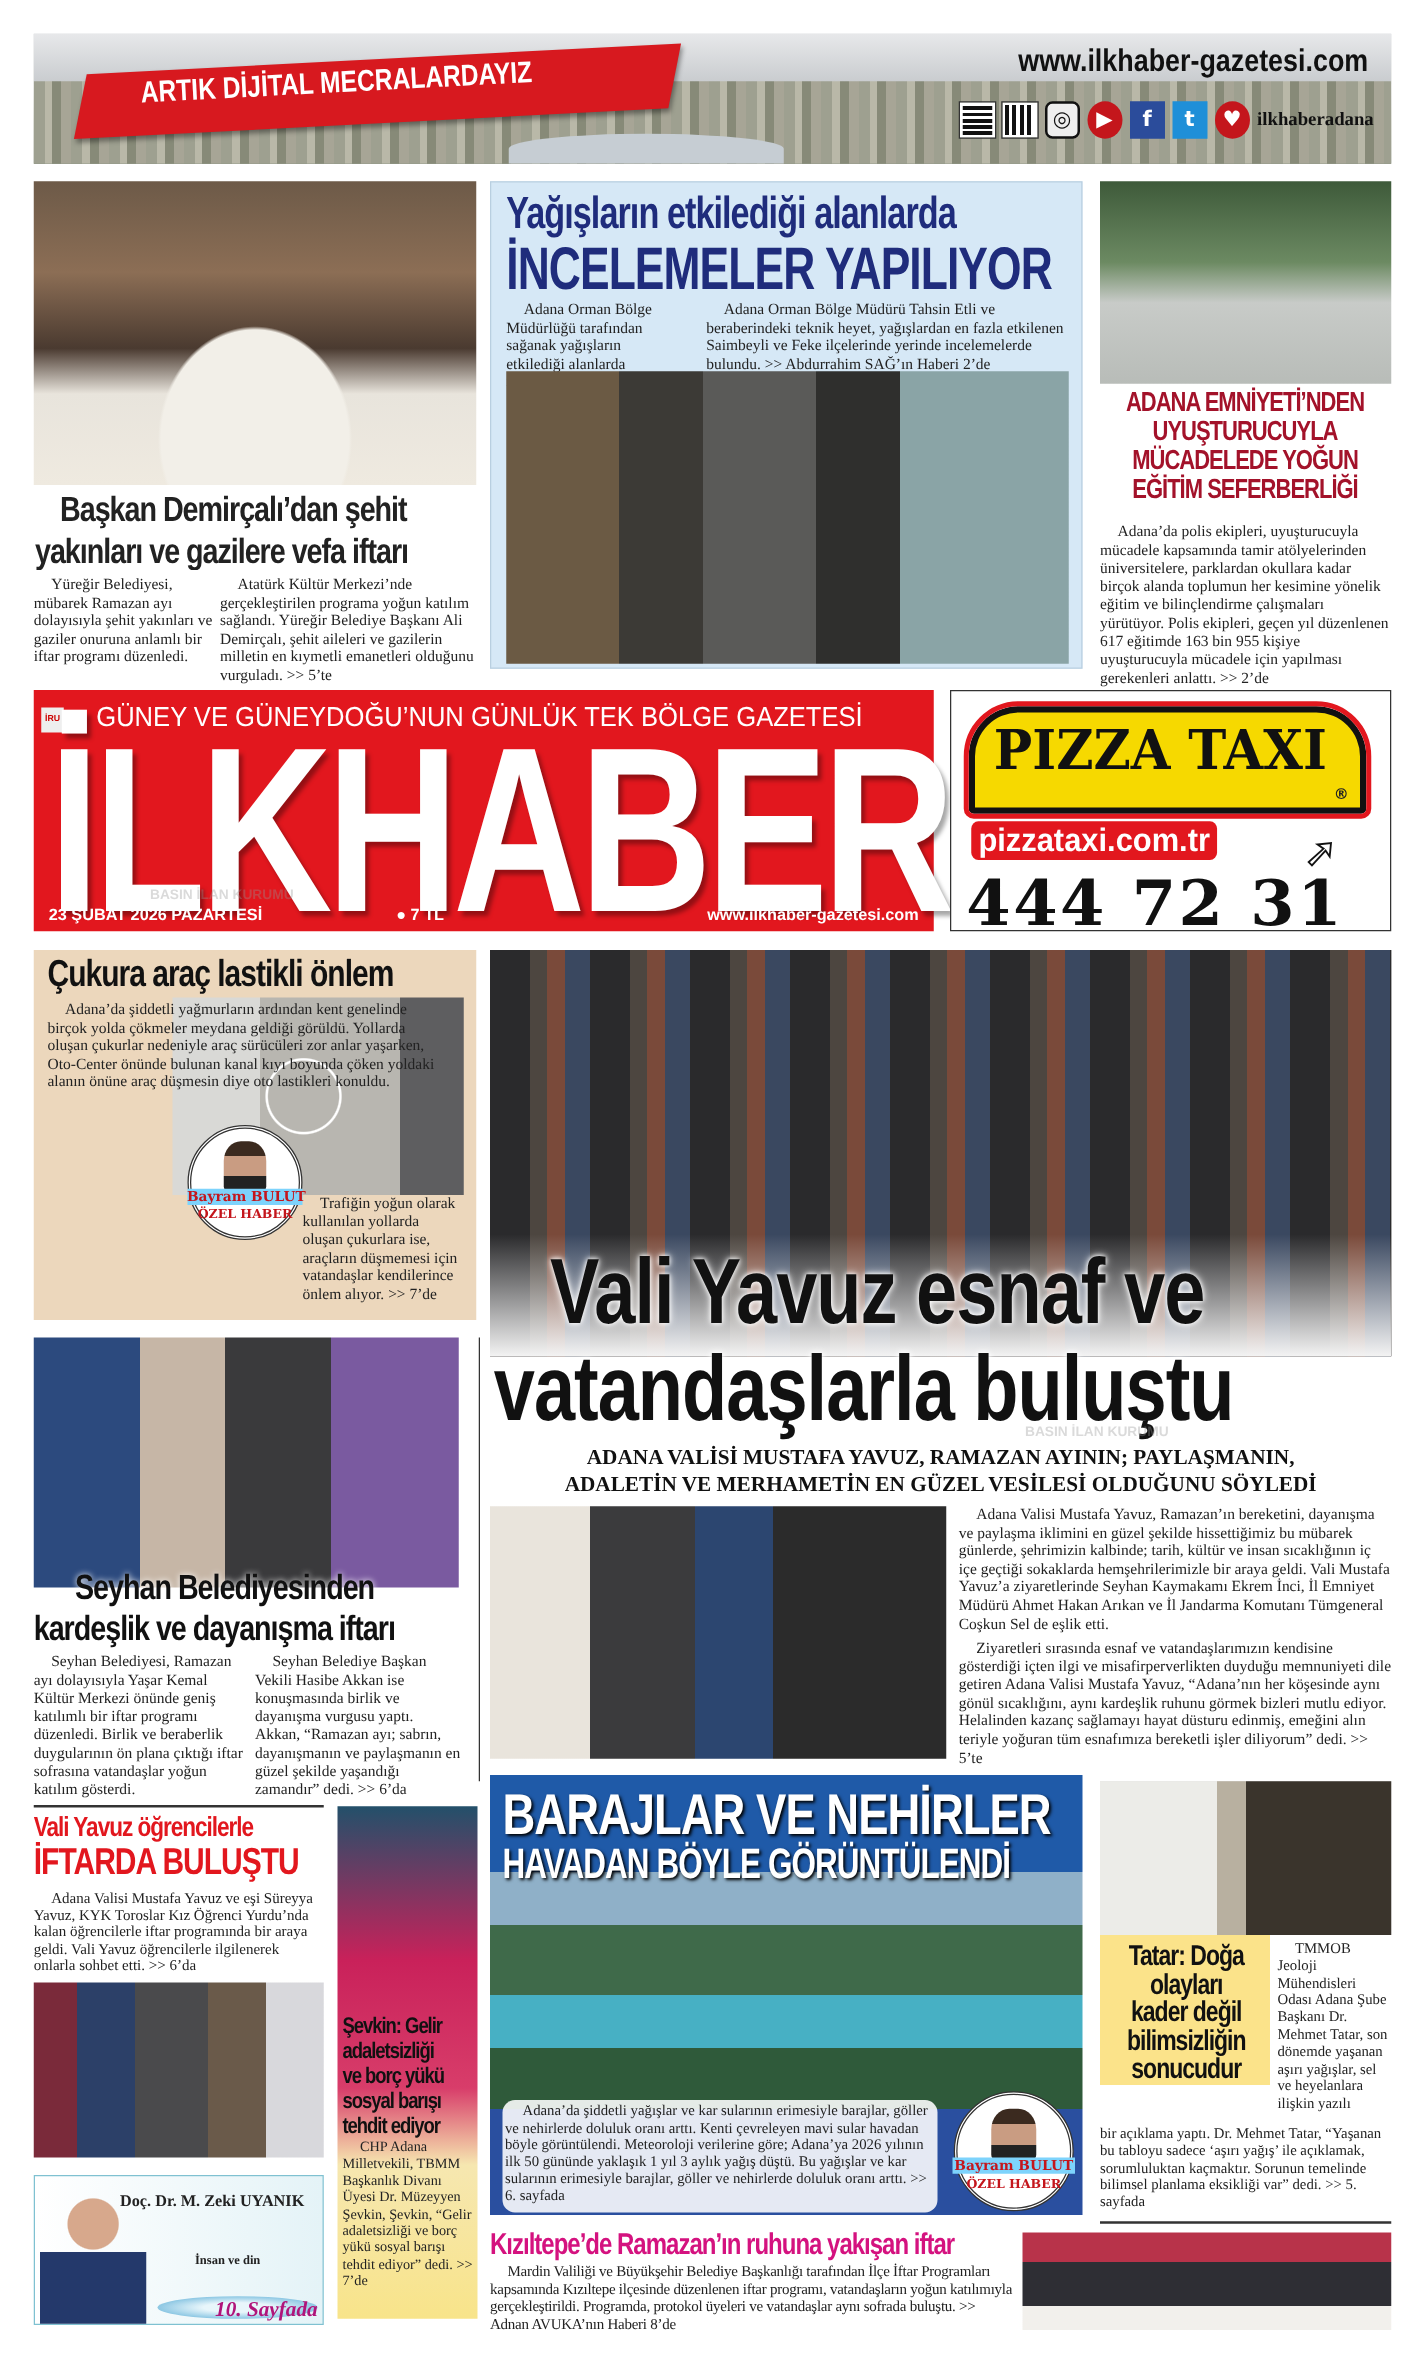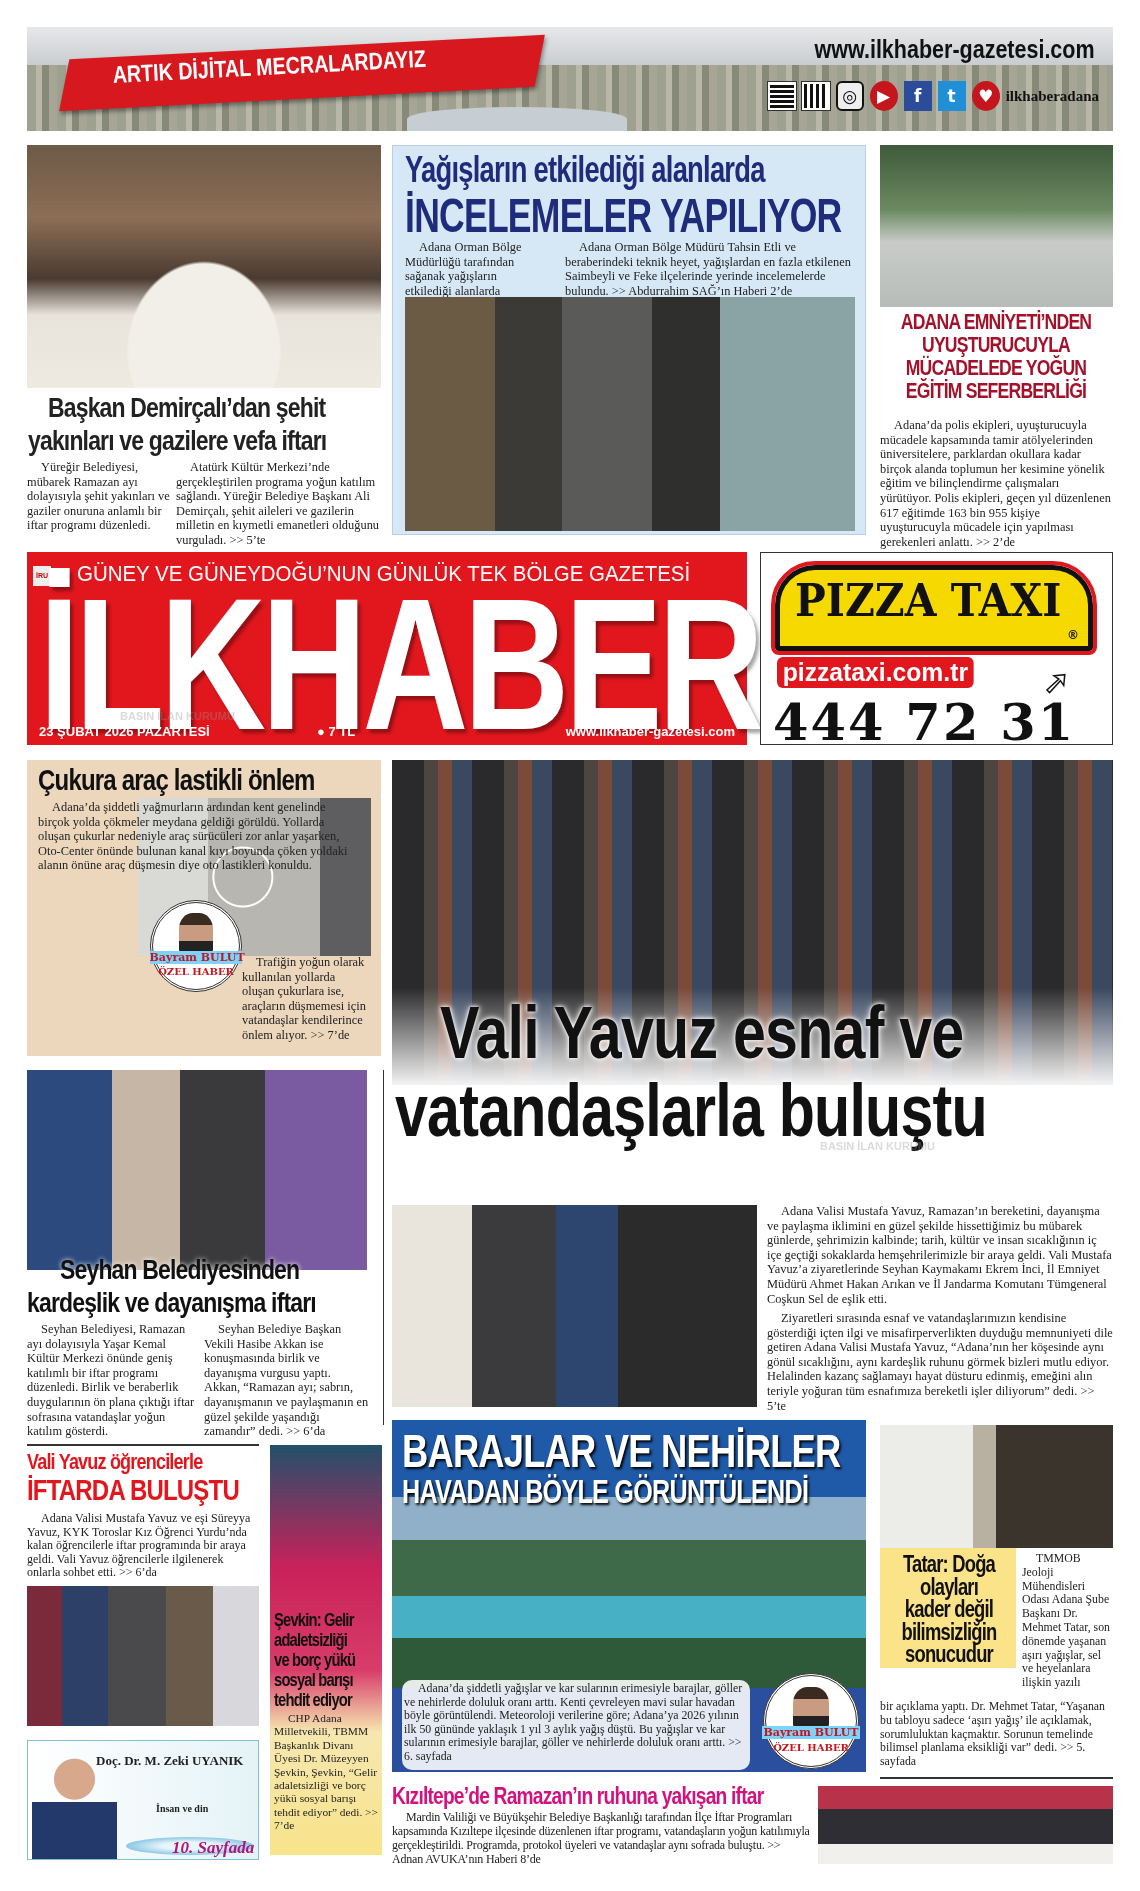--- a/index.html
+++ b/index.html
@@ -124,20 +124,22 @@
 <div class="stamp" style="left:150px;top:900px;width:92px;height:92px">
   <div class="head"></div>
   <div class="n1">Bayram BULUT</div>
   <div class="n2">ÖZEL HABER</div>
 </div>
 
 <div class="photo" style="left:392px;top:760px;width:721px;height:325px;background:linear-gradient(180deg,rgba(255,255,255,0) 70%,#f3f3f3 100%),repeating-linear-gradient(90deg,#2a2a2c 0 32px,#4d4640 32px 46px,#7a4a3a 46px 60px,#3a4860 60px 80px),linear-gradient(#6a6a66,#4a4540)"></div>
 <div class="abs cond" style="left:440px;top:990px;font-size:74px;color:#111;transform:scaleX(.8);text-shadow:0 0 8px #fff,0 0 4px #fff">Vali Yavuz esnaf ve</div>
 <div class="abs cond" style="left:395px;top:1068px;font-size:74px;color:#111;transform:scaleX(.8);text-shadow:0 0 8px #fff,0 0 4px #fff">vatandaşlarla buluştu</div>
 <div class="abs" style="left:392px;top:1155px;width:721px;text-align:center;font-family:'Liberation Serif',serif;font-weight:bold;font-size:17px;line-height:22px;color:#111">
+  <div>ADANA VALİSİ MUSTAFA YAVUZ, RAMAZAN AYININ; PAYLAŞMANIN,</div>
+  <div>ADALETİN VE MERHAMETİN EN GÜZEL VESİLESİ OLDUĞUNU SÖYLEDİ</div>
 </div>
 <div class="photo" style="left:392px;top:1205px;width:365px;height:202px;background:linear-gradient(90deg,#e9e4dc 0 22%,#3b3b3d 22% 45%,#2c4670 45% 62%,#2b2b2b 62% 100%)"></div>
 <div class="abs body-text ind" style="left:767px;top:1204px;width:346px">Adana Valisi Mustafa Yavuz, Ramazan’ın bereketini, dayanışma ve paylaşma iklimini en güzel şekilde hissettiğimiz bu mübarek günlerde, şehrimizin kalbinde; tarih, kültür ve insan sıcaklığının iç içe geçtiği sokaklarda hemşehrilerimizle bir araya geldi. Vali Mustafa Yavuz’a ziyaretlerinde Seyhan Kaymakamı Ekrem İnci, İl Emniyet Müdürü Ahmet Hakan Arıkan ve İl Jandarma Komutanı Tümgeneral Coşkun Sel de eşlik etti.</div>
 <div class="abs body-text ind" style="left:767px;top:1311px;width:346px"><span>Ziyaretleri sırasında esnaf ve vatandaşlarımızın kendisine gösterdiği içten ilgi ve misafirperverlikten duyduğu memnuniyeti dile getiren Adana Valisi Mustafa Yavuz, “Adana’nın her köşesinde aynı gönül sıcaklığını, aynı kardeşlik ruhunu görmek bizleri mutlu ediyor. Helalinden kazanç sağlamayı hayat düsturu edinmiş, emeğini alın teriyle yoğuran tüm esnafımıza bereketli işler diliyorum” dedi.</span> <span class="more">&gt;&gt; 5’te</span></div>
 
 <div class="photo" style="left:27px;top:1070px;width:340px;height:200px;background:linear-gradient(90deg,#2c4a7e 0 25%,#c6b6a6 25% 45%,#3a3a3c 45% 70%,#7a5aa0 70% 100%)"></div>
 <div class="abs cond" style="left:60px;top:1254px;font-size:28px;color:#111;transform:scaleX(.82);text-shadow:0 0 6px #fff">Seyhan Belediyesinden</div>
 <div class="abs cond" style="left:27px;top:1287px;font-size:28px;color:#111;transform:scaleX(.82)">kardeşlik ve dayanışma iftarı</div>
 <div class="abs body-text ind" style="left:27px;top:1322px;width:170px">Seyhan Belediyesi, Ramazan ayı dolayısıyla Yaşar Kemal Kültür Merkezi önünde geniş katılımlı bir iftar programı düzenledi. Birlik ve beraberlik duygularının ön plana çıktığı iftar sofrasına vatandaşlar yoğun katılım gösterdi.</div>
 <div class="abs body-text ind" style="left:204px;top:1322px;width:165px"><span>Seyhan Belediye Başkan Vekili Hasibe Akkan ise konuşmasında birlik ve dayanışma vurgusu yaptı. Akkan, “Ramazan ayı; sabrın, dayanışmanın ve paylaşmanın en güzel şekilde yaşandığı zamandır” dedi.</span> <span class="more">&gt;&gt; 6’da</span></div>

